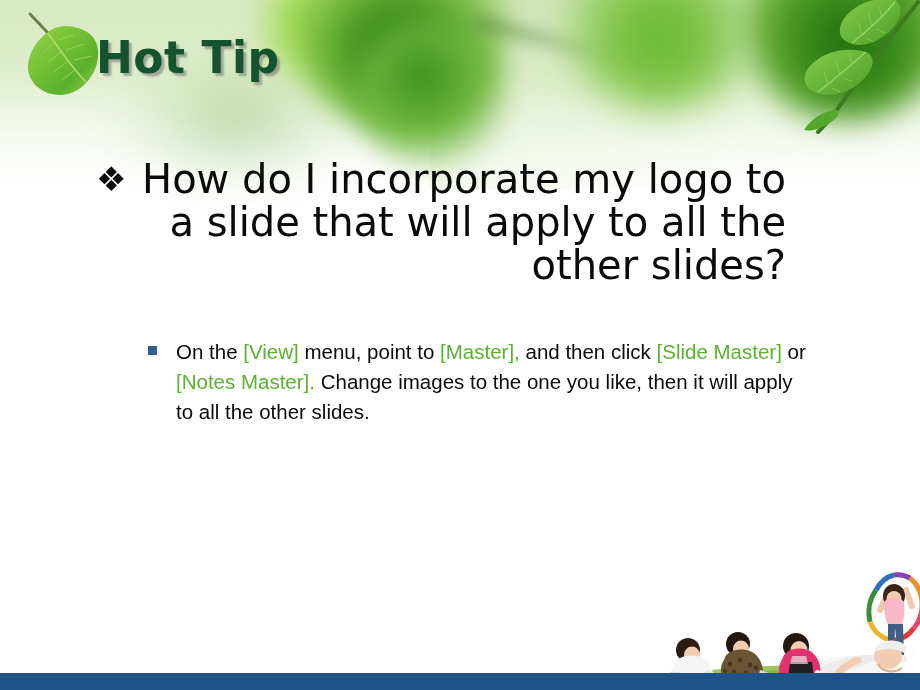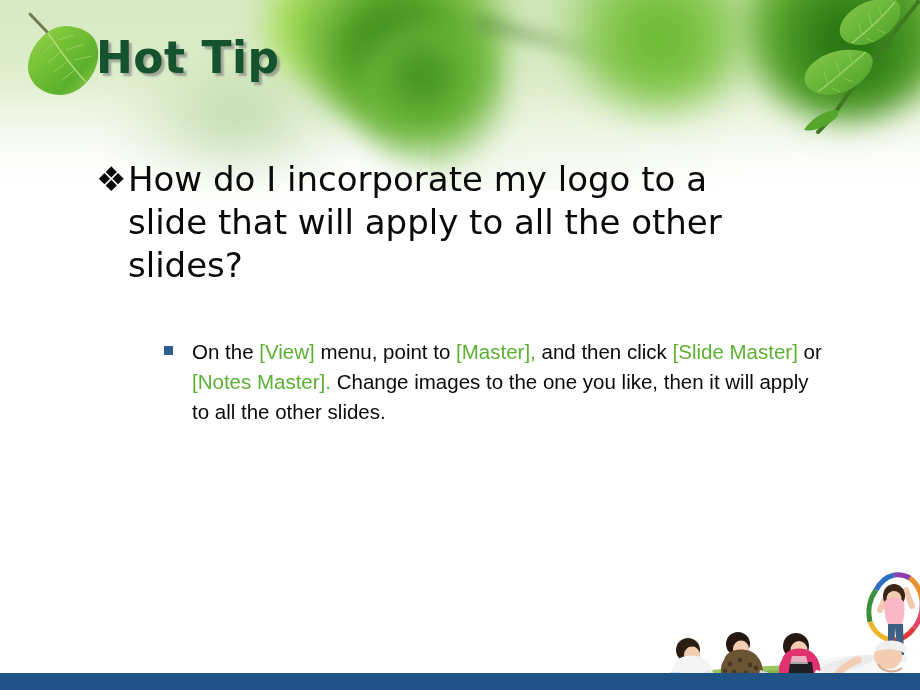--- a/index.html
+++ b/index.html
@@ -134,30 +134,31 @@
   }
   .q-bullet {
     flex: 0 0 auto;
     width: 32px;
     font-size: 34px;
     line-height: 43px;
     color: #0a0a0a;
   }
   .q-text {
     flex: 1 1 auto;
-    font-size: 34px;
+    font-size: 40px;
     line-height: 43px;
     color: #0a0a0a;
     font-family: "DejaVu Sans", sans-serif;
+    text-align: right;
   }
 
   
   .s-block {
     position: absolute;
-    left: 164px; top: 337px;
+    left: 148px; top: 337px;
     width: 660px;
     display: flex;
     align-items: flex-start;
   }
   .s-bullet {
     flex: 0 0 auto;
     width: 28px;
     padding-top: 9px;
   }
   .s-square {

